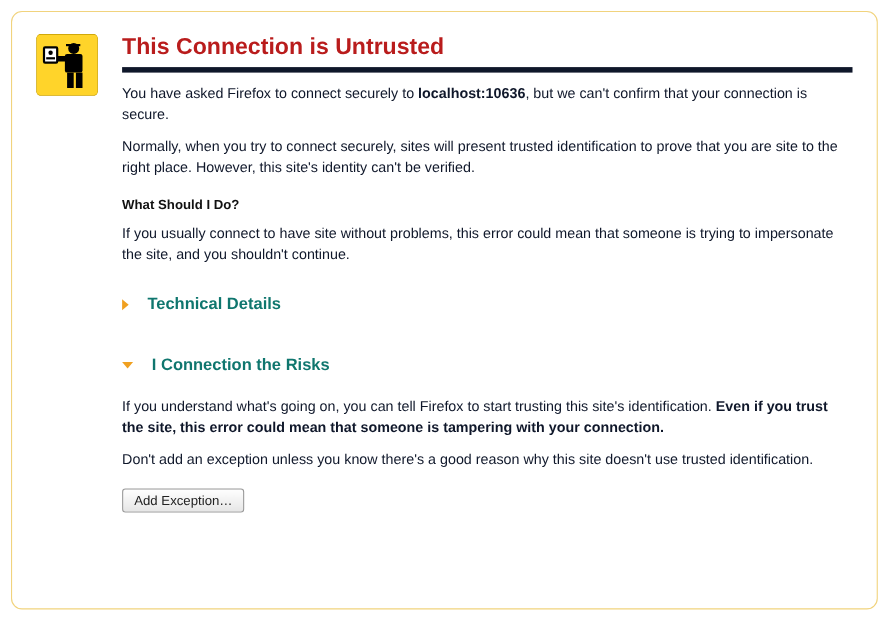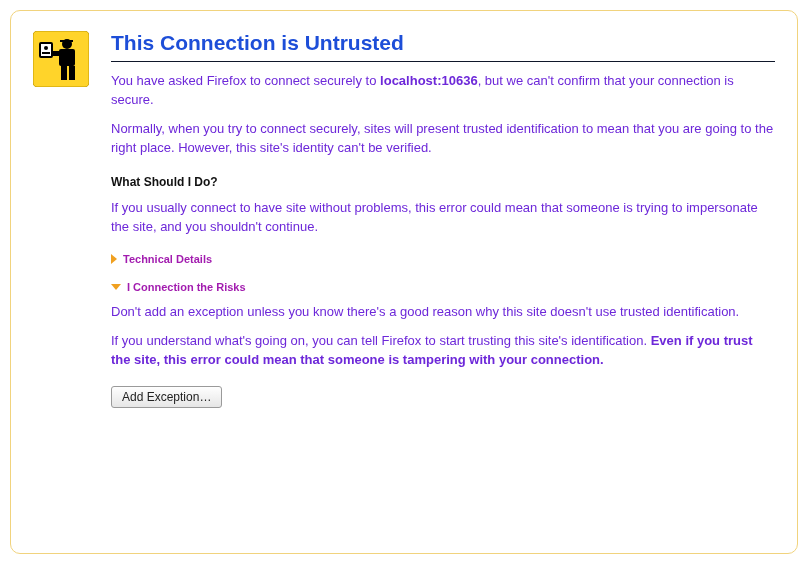--- a/index.html
+++ b/index.html
@@ -42,34 +42,34 @@
     display: block;
   }
   .body-col {
     flex: 1 1 auto;
     min-width: 0;
   }
   h1.title {
     margin: 0 0 6px 0;
     font-size: 21px;
     font-weight: bold;
-    color: #1d4ed8;
-    border-bottom: 1px solid #0f172a;
+    color: #b91c1c;
+    border-bottom: 5px solid #0f172a;
     padding-bottom: 6px;
   }
   h2.subhead {
     margin: 18px 0 8px 0;
     font-size: 12px;
     font-weight: bold;
     color: #111;
   }
   p {
     margin: 10px 0;
     line-height: 1.45;
-    color: #6d28d9;
+    color: #0f172a;
   }
   .bold { font-weight: bold; }
   button.fx-btn {
     margin-top: 6px;
     font-family: inherit;
     font-size: 12px;
     padding: 3px 10px;
     border: 1px solid #9a9a9a;
     border-radius: 3px;
     background: linear-gradient(#fefefe, #e6e6e6);
@@ -93,24 +93,24 @@
     border-top: 5px solid transparent;
     border-bottom: 5px solid transparent;
     border-left: 6px solid #f0a020;
   }
   .arrow.down {
     border-left: 5px solid transparent;
     border-right: 5px solid transparent;
     border-top: 6px solid #f0a020;
   }
   .section-toggle h2 {
-    margin: 0;
-    font-size: 11px;
+    margin: 11px;
+    font-size: 15px;
     font-weight: bold;
-    color: #a21caf;
+    color: #0f766e;
   }
   .intro-bold {
     font-weight: bold;
   }
 </style>
 </head>
 <body>
 
 <div class="page">
   <div class="panel">
@@ -134,40 +134,40 @@
         </svg>
       </div>
 
       <div class="body-col">
         <h1 class="title">This Connection is Untrusted</h1>
 
         <p>
           <span>You have asked Firefox to connect securely to </span><span class="intro-bold">localhost:10636</span><span>, but we can't confirm that your connection is secure.</span>
         </p>
 
-        <p>Normally, when you try to connect securely, sites will present trusted identification to mean that you are going to the right place. However, this site's identity can't be verified.</p>
+        <p>Normally, when you try to connect securely, sites will present trusted identification to prove that you are site to the right place. However, this site's identity can't be verified.</p>
 
         <h2 class="subhead">What Should I Do?</h2>
 
         <p>If you usually connect to have site without problems, this error could mean that someone is trying to impersonate the site, and you shouldn't continue.</p>
 
 
         <div class="section-toggle">
           <span class="arrow right"></span>
           <h2>Technical Details</h2>
         </div>
 
         <div class="section-toggle">
           <span class="arrow down"></span>
           <h2>I Connection the Risks</h2>
         </div>
 
-        <p>Don't add an exception unless you know there's a good reason why this site doesn't use trusted identification.</p>
-
         <p>
           <span>If you understand what's going on, you can tell Firefox to start trusting this site's identification. </span><span class="bold">Even if you trust the site, this error could mean that someone is tampering with your connection.</span>
         </p>
+
+        <p>Don't add an exception unless you know there's a good reason why this site doesn't use trusted identification.</p>
 
         <button class="fx-btn">Add Exception…</button>
       </div>
     </div>
   </div>
 </div>
 
 </body></html>

